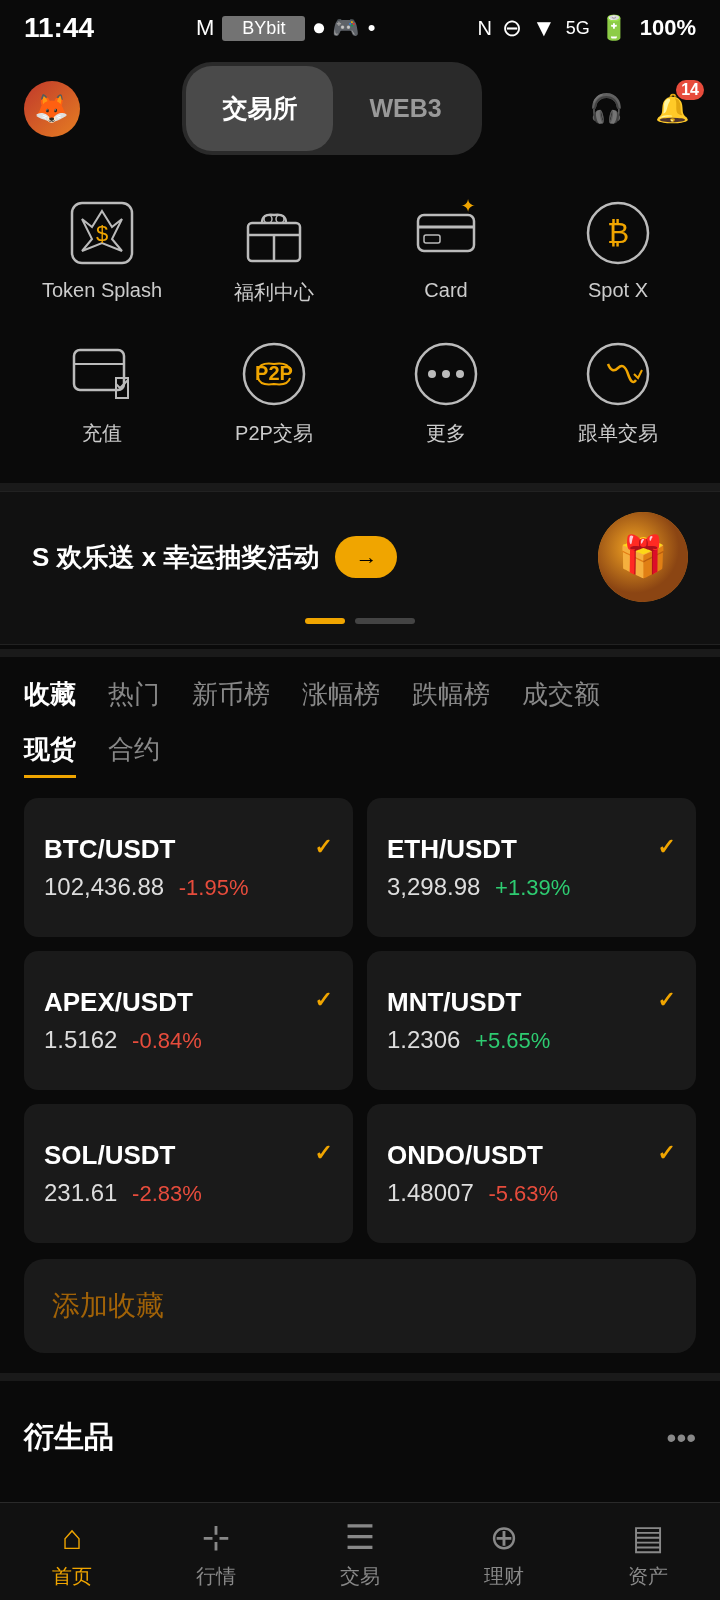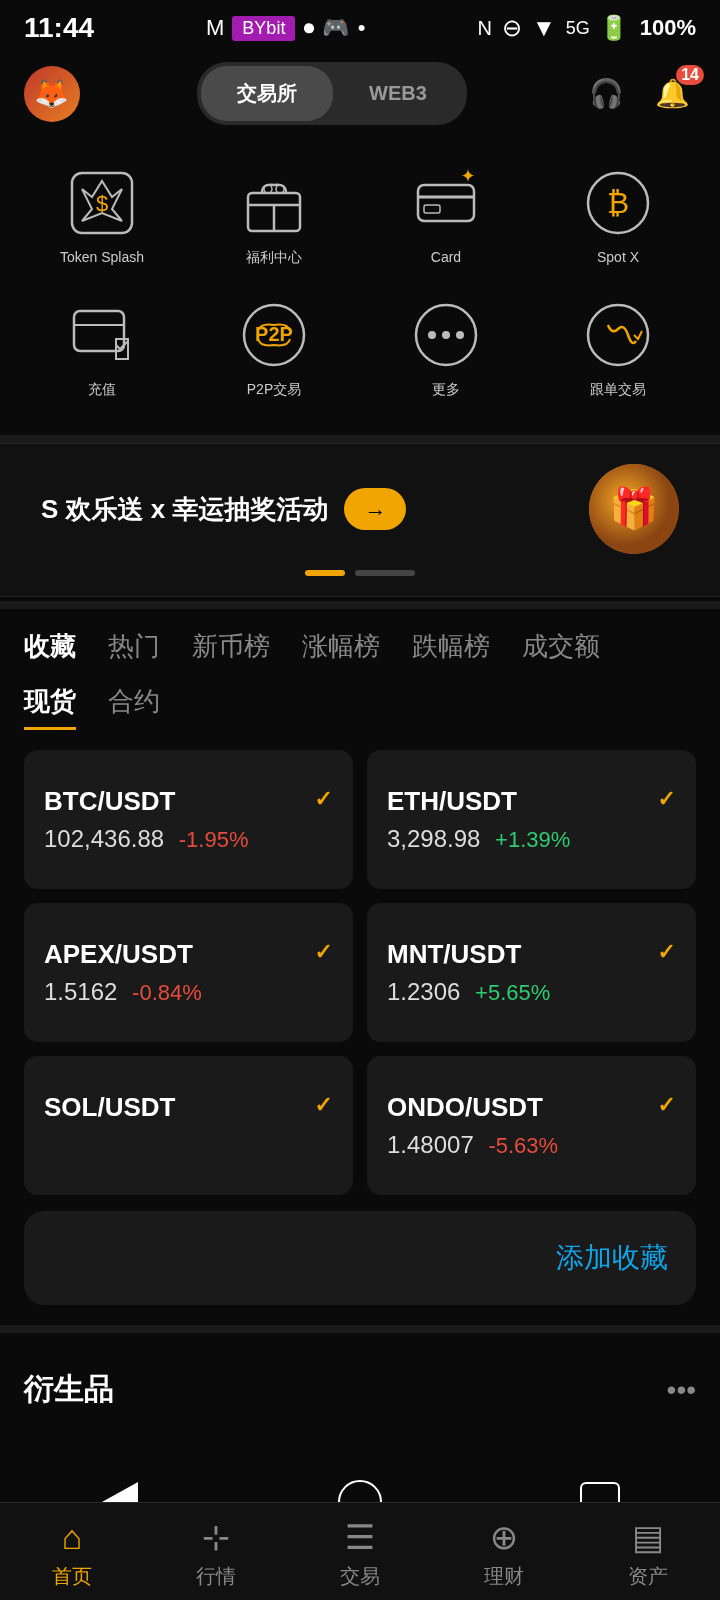--- a/index.html
+++ b/index.html
@@ -43,23 +43,23 @@
       overflow: hidden;
     }
     .tab-switcher {
       display: flex;
       background: #2a2a2a;
       border-radius: 30px;
       overflow: hidden;
       padding: 4px;
     }
     .tab-btn {
-      padding: 14px 36px;
+      padding: 26px 36px;
       border-radius: 26px;
-      font-size: 20px;
+      font-size: 25px;
       font-weight: 600;
       border: none;
       cursor: pointer;
     }
     .tab-btn.active {
       background: #4a4a4a;
       color: #fff;
     }
     .tab-btn.inactive {
       background: transparent;
@@ -106,29 +106,29 @@
       padding: 16px 8px;
       cursor: pointer;
       gap: 10px;
     }
     .menu-icon {
       width: 72px; height: 72px;
       display: flex; align-items: center; justify-content: center;
       font-size: 36px;
     }
     .menu-label {
-      font-size: 14px;
+      font-size: 20px;
       color: #cccccc;
       text-align: center;
     }
 
     
     .banner-section {
       background: #111;
-      padding: 20px 41px;
+      padding: 20px 32px;
       margin-bottom: 4px;
       border-top: 1px solid #222;
       border-bottom: 1px solid #222;
     }
     .banner-content {
       display: flex;
       align-items: center;
       justify-content: space-between;
     }
     .banner-text-area {
@@ -251,25 +251,25 @@
     .positive { color: #2ecc71; }
     .negative { color: #e74c3c; }
 
     
     .add-favorites-btn {
       background: #1a1a1a;
       border: none;
       border-radius: 20px;
       width: 100%;
       padding: 28px;
-      color: #0ea5e9;
+      color: #a16207;
       font-size: 28px;
       cursor: pointer;
       margin-bottom: 20px;
-      text-align: right;
+      text-align: left;
     }
 
     
     .derivatives-section {
       padding: 36px 24px;
       background: #0a0a0a;
     }
     .section-header {
       display: flex;
       justify-content: space-between;
@@ -349,21 +349,21 @@
 
     .divider { height: 8px; background: #1a1a1a; }
   </style>
 </head>
 <body>
 
 <div class="status-bar">
   <div class="status-left">11:44</div>
   <div class="status-icons">
     <span style="font-size:22px;">M</span>
-    <span style="font-size:18px; background:#a21caf; padding:2px 10px; border-radius:3px;">BYbit</span>
+    <span style="font-size:18px; background:#737373; padding:2px 20px; border-radius:3px;">BYbit</span>
     <span>⏺</span>
     <span>🎮</span>
     <span>•</span>
   </div>
   <div class="status-right">
     <span style="font-size:20px;">N</span>
     <span>⊖</span>
     <span>▼</span>
     <span style="font-size:18px;">5G</span>
     <span>🔋</span>
@@ -573,20 +573,24 @@
         <span>1.2306</span>
         <span class="pair-change positive">+5.65%</span>
       </div>
     </div>
 
     <div class="pair-card">
       <div class="pair-name">
         <span>SOL/USDT</span>
         <span class="pair-check">✓</span>
       </div>
+      <div class="pair-price">
+        <span>231.61</span>
+        <span class="pair-change negative">-2.83%</span>
+      </div>
     </div>
 
     <div class="pair-card">
       <div class="pair-name">
         <span>ONDO/USDT</span>
         <span class="pair-check">✓</span>
       </div>
       <div class="pair-price">
         <span>1.48007</span>
         <span class="pair-change negative">-5.63%</span>

